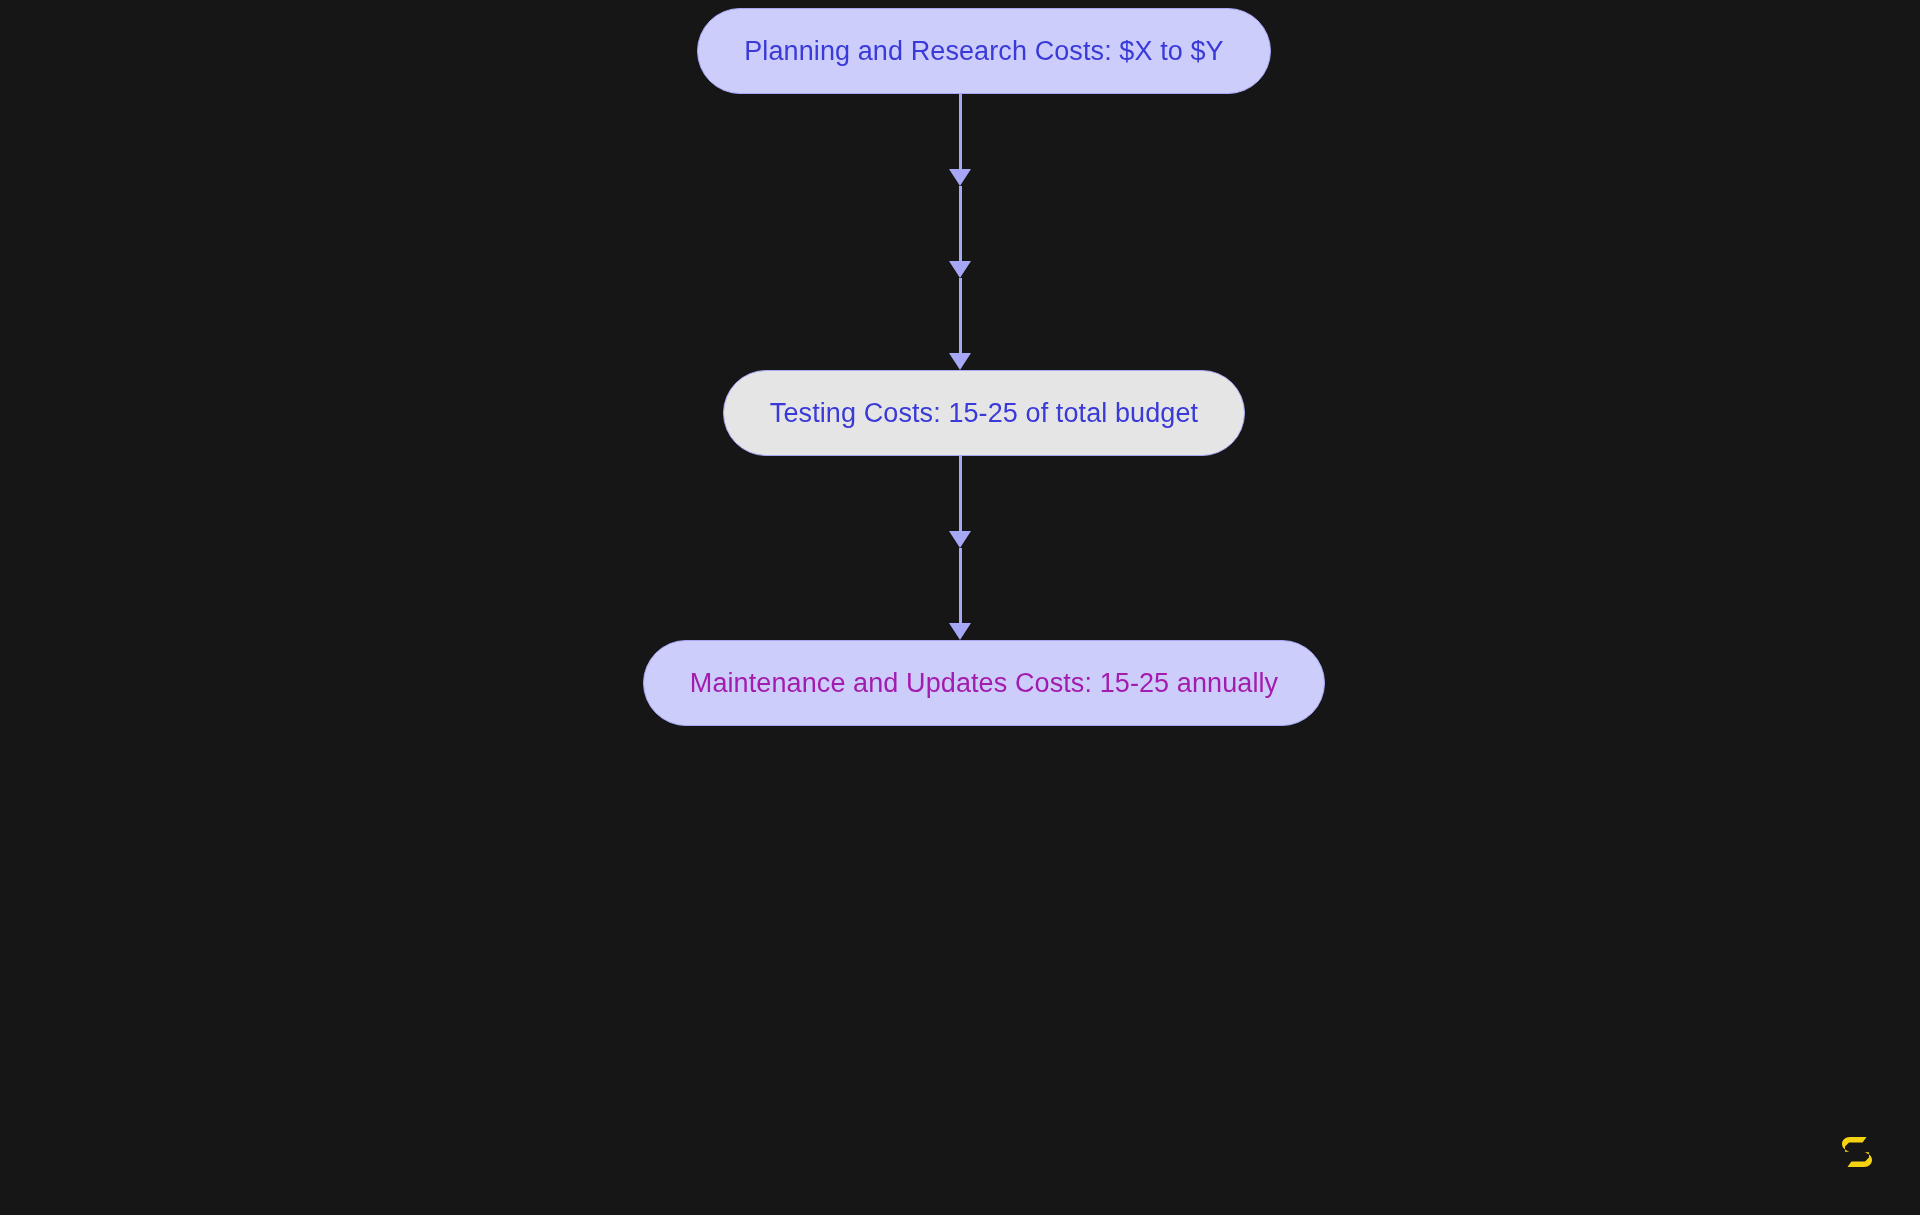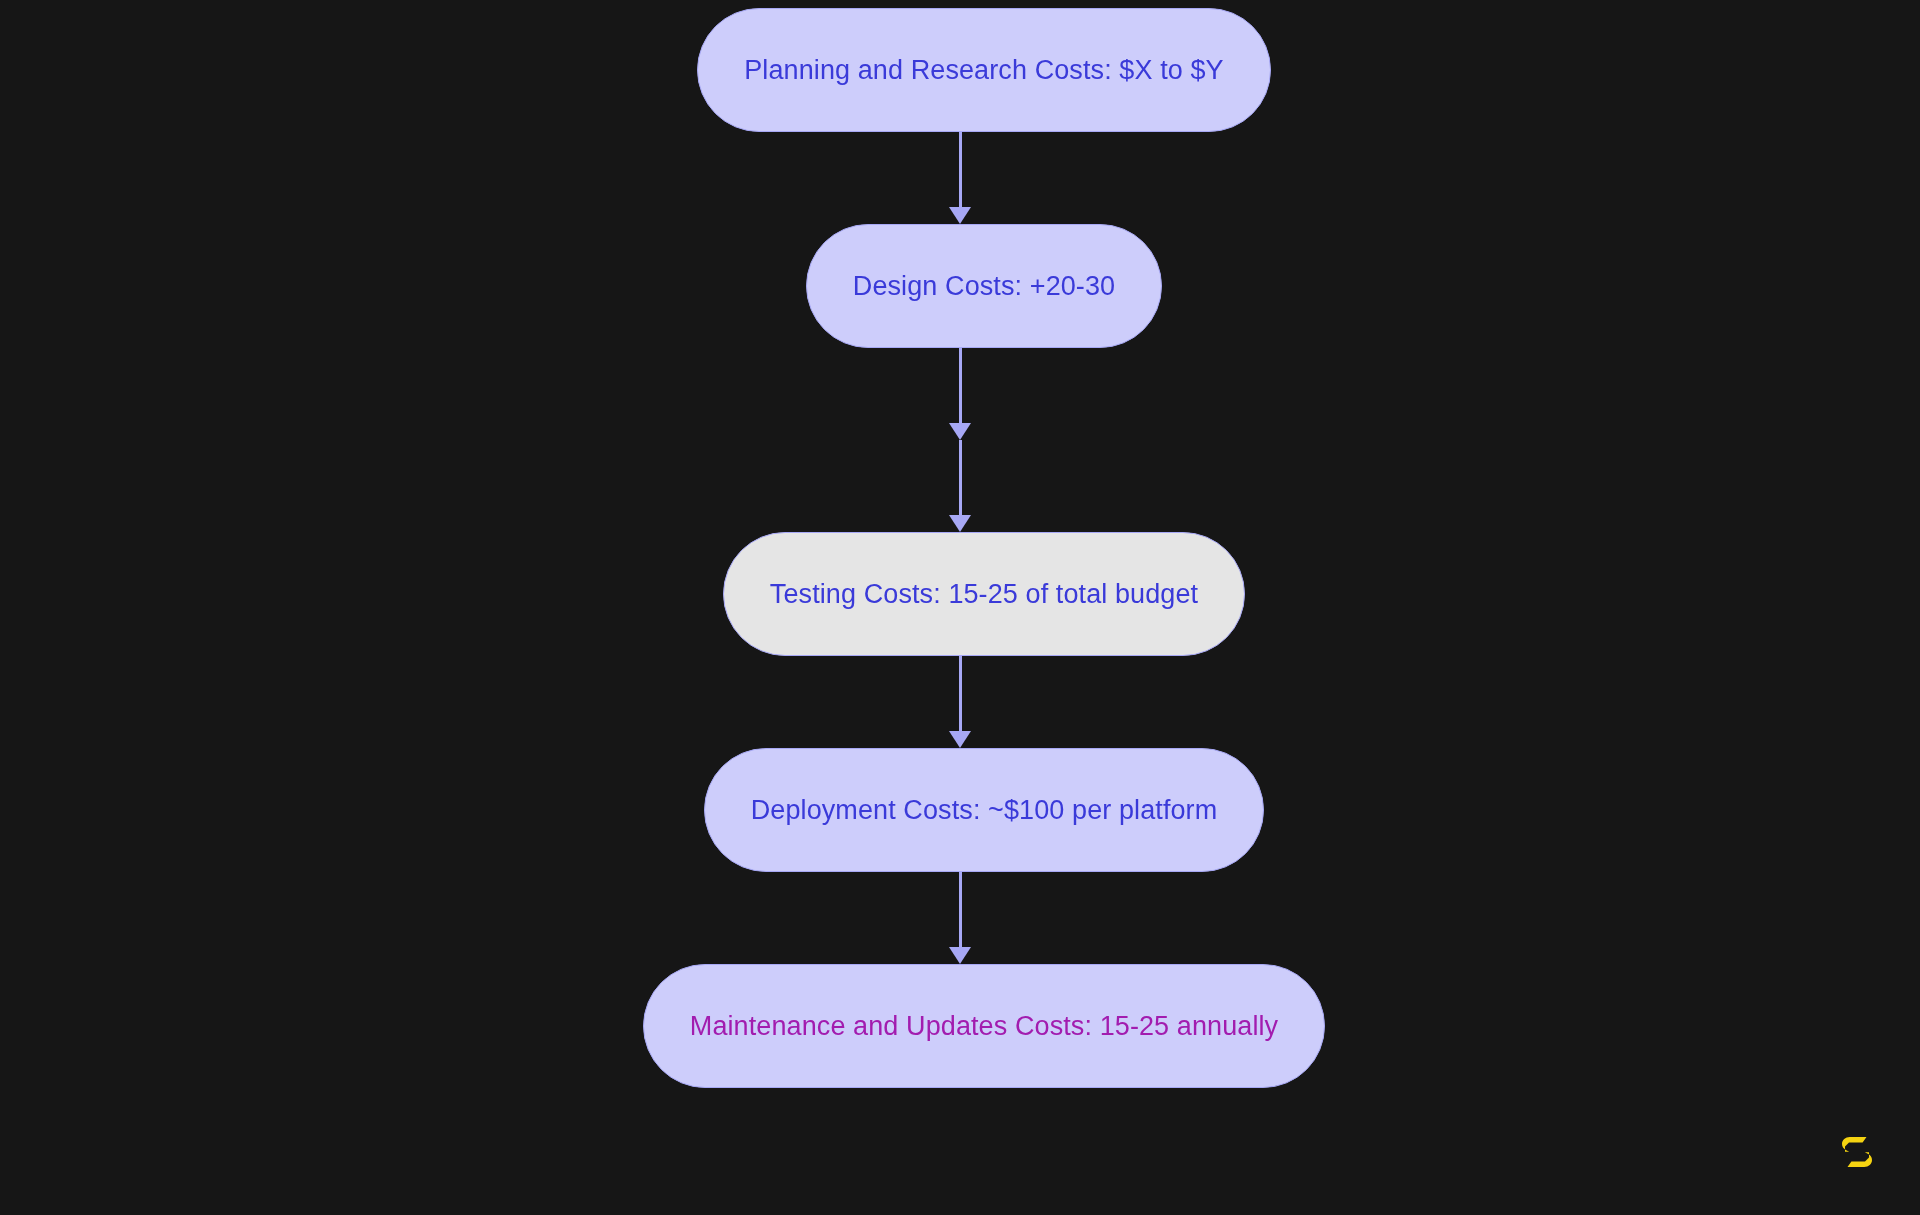--- a/index.html
+++ b/index.html
@@ -32,21 +32,21 @@
     display: flex;
     flex-direction: column;
     align-items: center;
   }
 
   
   .node {
     display: flex;
     align-items: center;
     justify-content: center;
-    height: 124px;
+    height: 86px;
     border-radius: 9999px;
     background: #CDCDFB;
     border: 1.5px solid #A7A8F5;
     padding: 8px 46px;
     position: relative;
     z-index: 2;
     margin-left: 48px;
   }
 
   .node-label {
@@ -113,23 +113,20 @@
 
     <div class="node node-1" style="background: rgb(205, 205, 251); border-color: rgb(167, 168, 245);">
       <span class="node-label" style="color: rgb(58, 58, 217);">Planning and Research Costs: $X to $Y</span>
     </div>
 
     <div class="connector c1">
       <div class="connector-line" style="background: rgb(167, 168, 245);"></div>
       <div class="connector-head" style="border-top-color: rgb(167, 168, 245);"></div>
     </div>
 
-    <div class="node node-2" style="background: rgb(205, 205, 251); border-color: rgb(167, 168, 245);">
-      <span class="node-label" style="color: rgb(58, 58, 217);">Design Costs: +20-30</span>
-    </div>
 
     <div class="connector c2">
       <div class="connector-line" style="background: rgb(167, 168, 245);"></div>
       <div class="connector-head" style="border-top-color: rgb(167, 168, 245);"></div>
     </div>
 
 
     <div class="connector c3">
       <div class="connector-line" style="background: rgb(167, 168, 245);"></div>
       <div class="connector-head" style="border-top-color: rgb(167, 168, 245);"></div>
@@ -137,23 +134,20 @@
 
     <div class="node node-4" style="background: #e5e5e5; border-color: rgb(167, 168, 245);">
       <span class="node-label" style="color: rgb(58, 58, 217);">Testing Costs: 15-25 of total budget</span>
     </div>
 
     <div class="connector c4">
       <div class="connector-line" style="background: rgb(167, 168, 245);"></div>
       <div class="connector-head" style="border-top-color: rgb(167, 168, 245);"></div>
     </div>
 
-    <div class="node node-5" style="background: rgb(205, 205, 251); border-color: rgb(167, 168, 245);">
-      <span class="node-label" style="color: rgb(58, 58, 217);">Deployment Costs: ~$100 per platform</span>
-    </div>
 
     <div class="connector c5">
       <div class="connector-line" style="background: rgb(167, 168, 245);"></div>
       <div class="connector-head" style="border-top-color: rgb(167, 168, 245);"></div>
     </div>
 
     <div class="node node-6" style="background: rgb(205, 205, 251); border-color: rgb(167, 168, 245);">
       <span class="node-label" style="color: #a21caf;">Maintenance and Updates Costs: 15-25 annually</span>
     </div>
 

